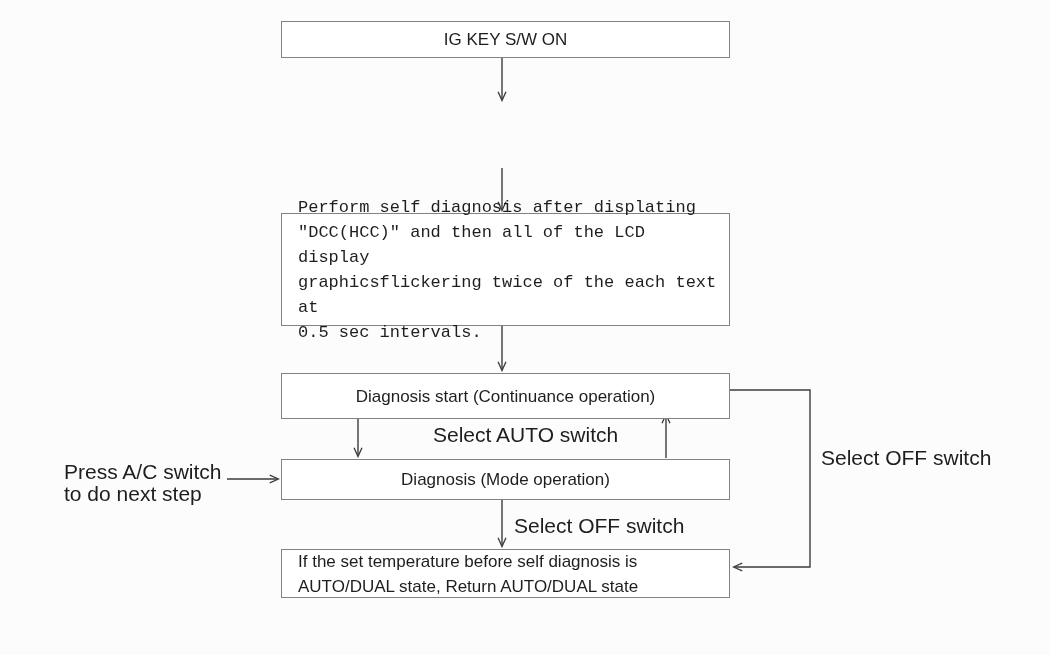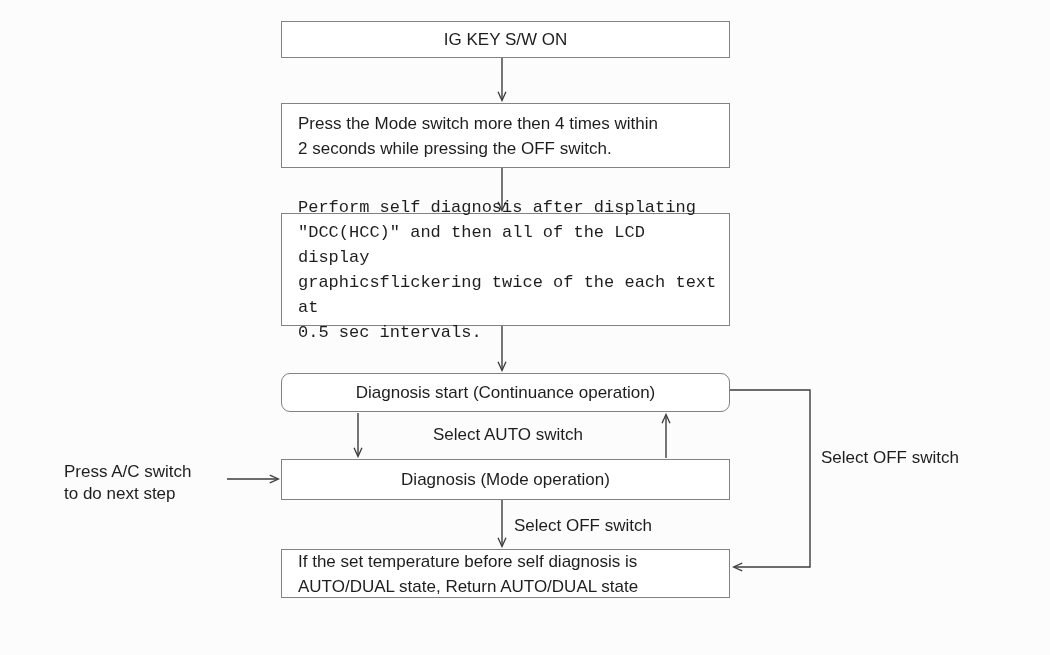--- a/index.html
+++ b/index.html
@@ -34,21 +34,21 @@
     display: flex;
     align-items: center;
     font-size: 17px;
     line-height: 25px;
     white-space: pre-line;
   }
   .node.center { justify-content: center; text-align: center; align-items: center; }
   .node.left   { justify-content: flex-start; text-align: left; padding-left: 16px; padding-right: 6px; }
   .edge-label {
     position: absolute;
-    font-size: 17px;
+    font-size: 21px;
     line-height: 22px;
     white-space: pre-line;
   }
 </style>
 </head>
 <body>
 
 <div class="stage">
 
   <svg class="edges" width="1050" height="655" viewBox="0 0 1050 655" xmlns="http://www.w3.org/2000/svg">
@@ -65,33 +65,29 @@
     <line x1="666" y1="458" x2="666" y2="415" stroke="var(--line)" stroke-width="1.4" marker-end="url(#arr)"></line>
     <line x1="502" y1="500" x2="502" y2="546" stroke="var(--line)" stroke-width="1.4" marker-end="url(#arr)"></line>
     <line x1="227" y1="479" x2="278" y2="479" stroke="var(--line)" stroke-width="1.4" marker-end="url(#arr)"></line>
     <polyline points="730,390 810,390 810,567 734,567" fill="none" stroke="var(--line)" stroke-width="1.4" marker-end="url(#arr)"></polyline>
   </svg>
 
   <div class="node center" style="top:21px;height:37px;">
     <span>IG KEY S/W ON</span>
   </div>
 
-  <div class="node left" style="top:103px;height:65px;">
-    <span>Press the Mode switch more then 4 times within
-2 seconds while pressing the OFF switch.</span>
-  </div>
 
   <div class="node left" style="top:213px;height:113px;font-family:Liberation Mono, monospace;">
     <span>Perform self diagnosis after displating
 "DCC(HCC)" and then all of the LCD display
 graphicsflickering twice of the each text at
 0.5 sec intervals.</span>
   </div>
 
-  <div class="node center" style="top:373px;height:39px;border-radius:9px;">
+  <div class="node center" style="top:373px;height:46px;">
     <span>Diagnosis start (Continuance operation)</span>
   </div>
 
   <div class="node center" style="top:459px;height:41px;">
     <span>Diagnosis (Mode operation)</span>
   </div>
 
   <div class="node left" style="top:549px;height:49px;">
     <span>If the set temperature before self diagnosis is
 AUTO/DUAL state, Return AUTO/DUAL state</span>

